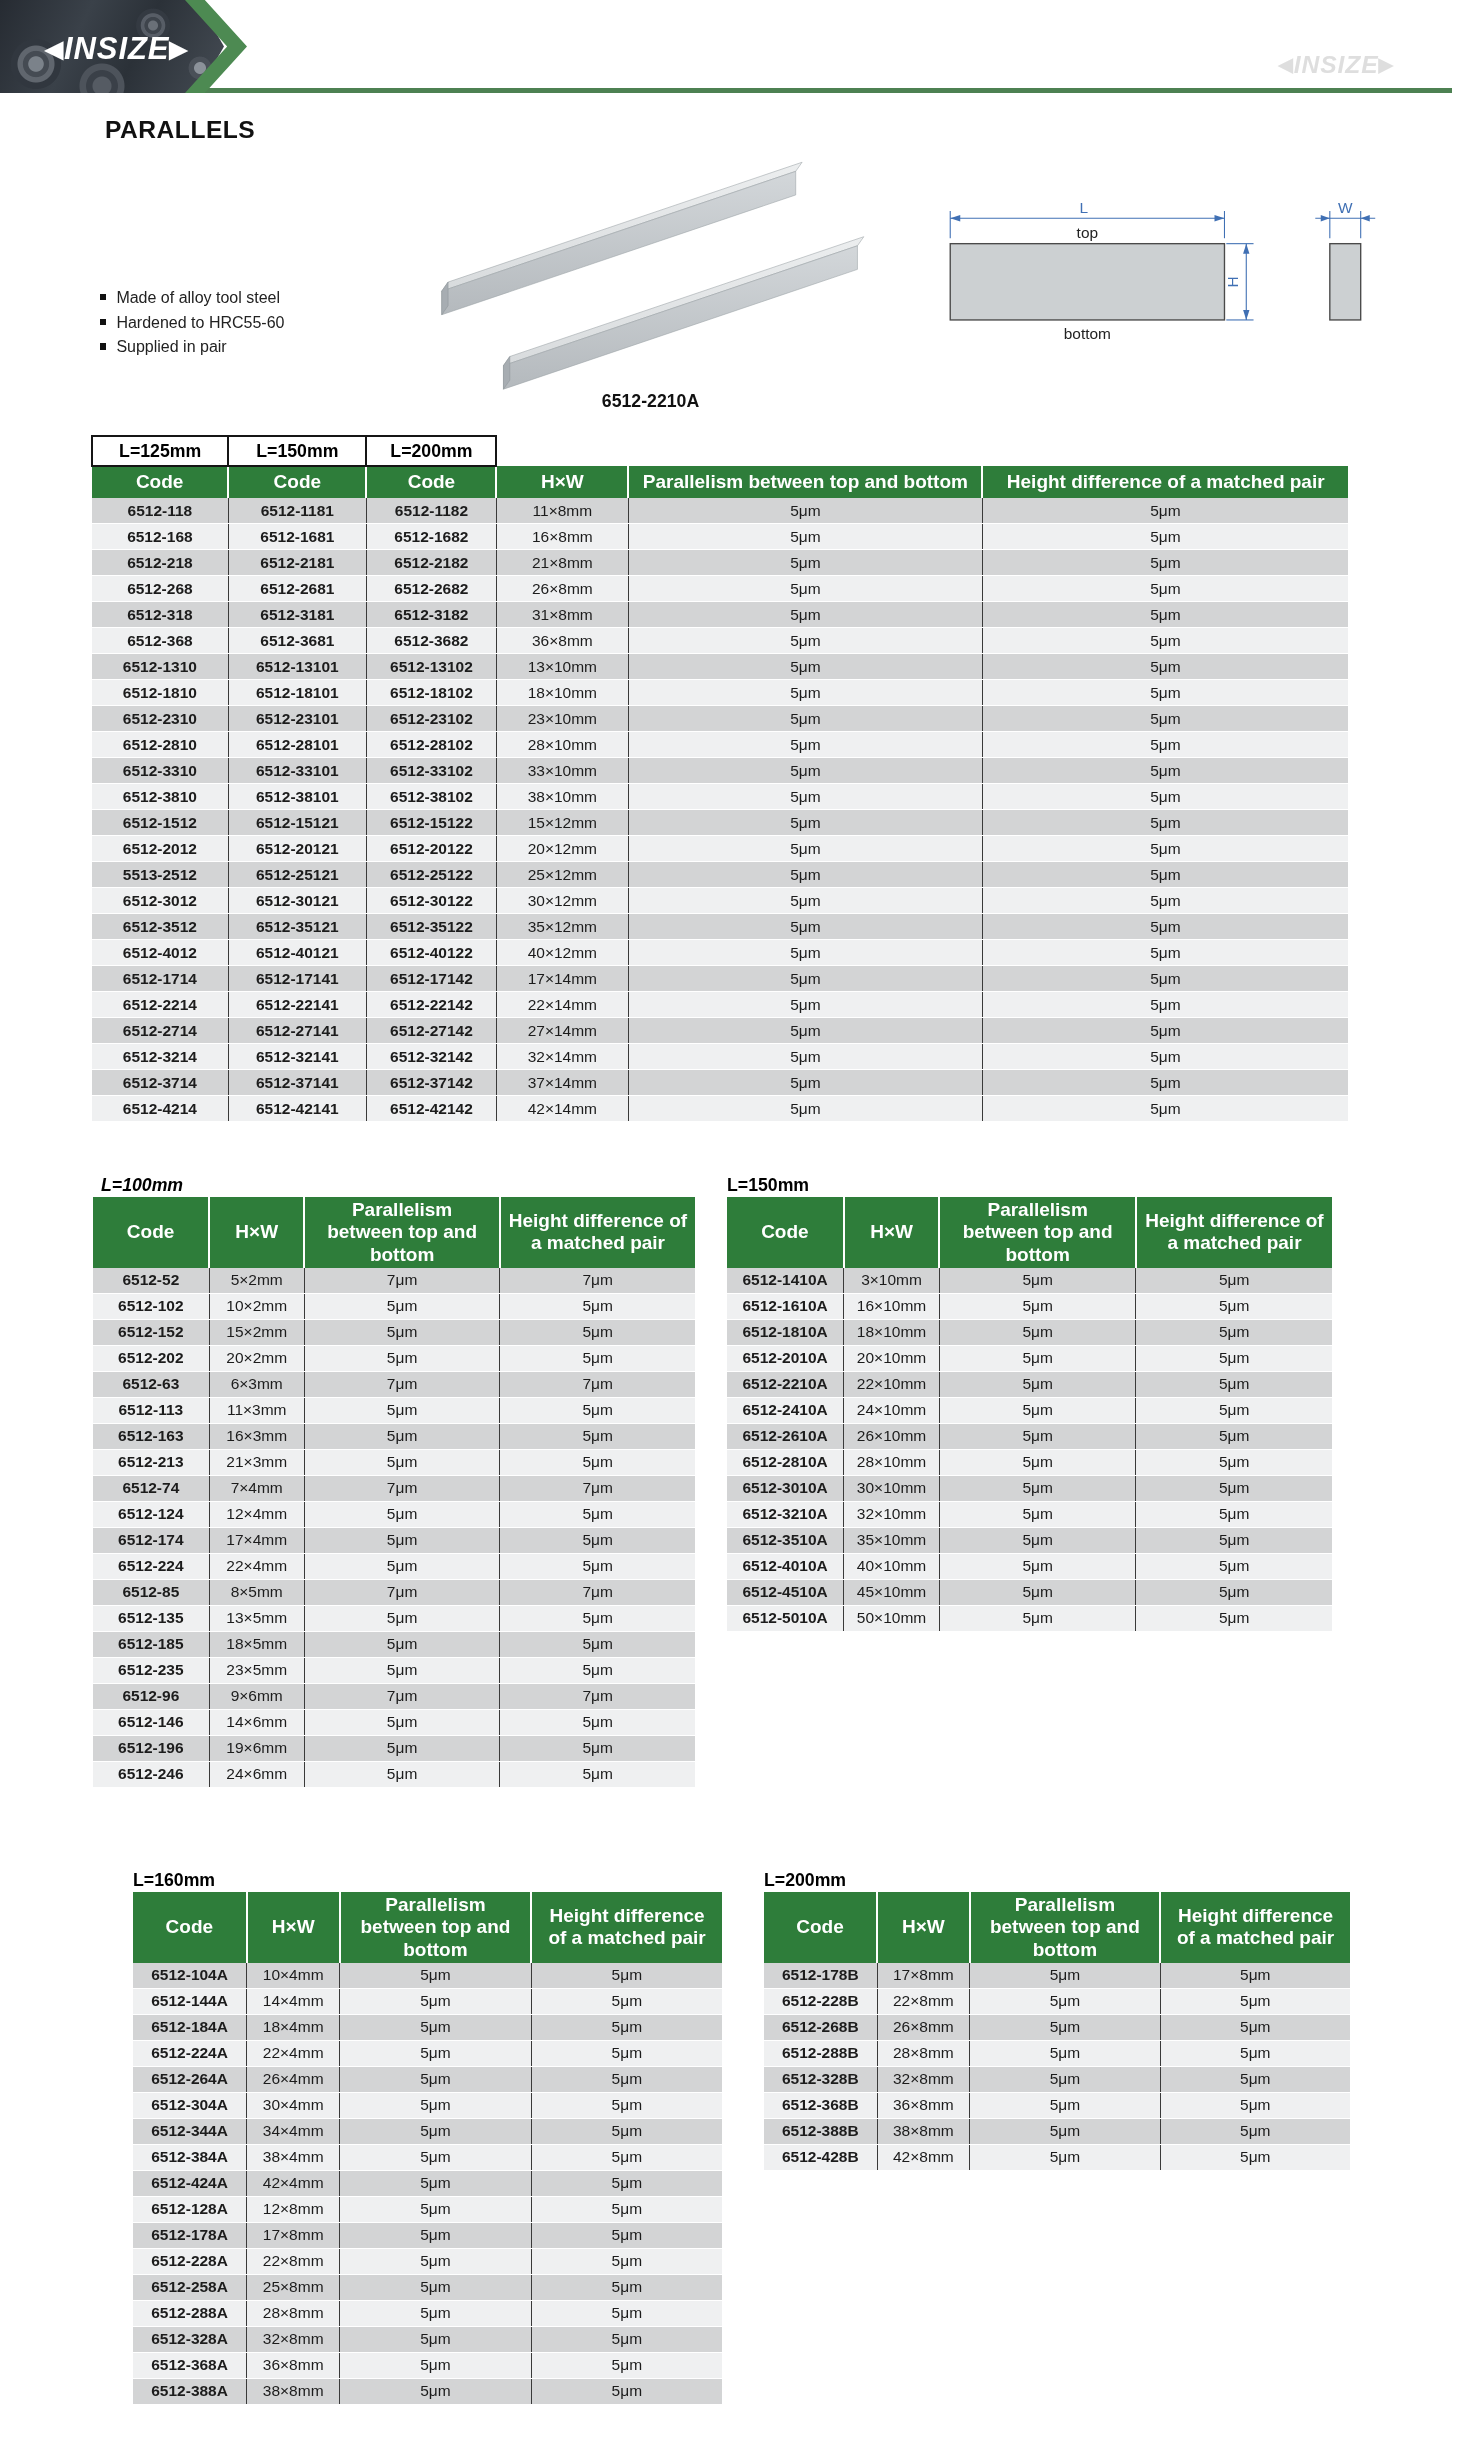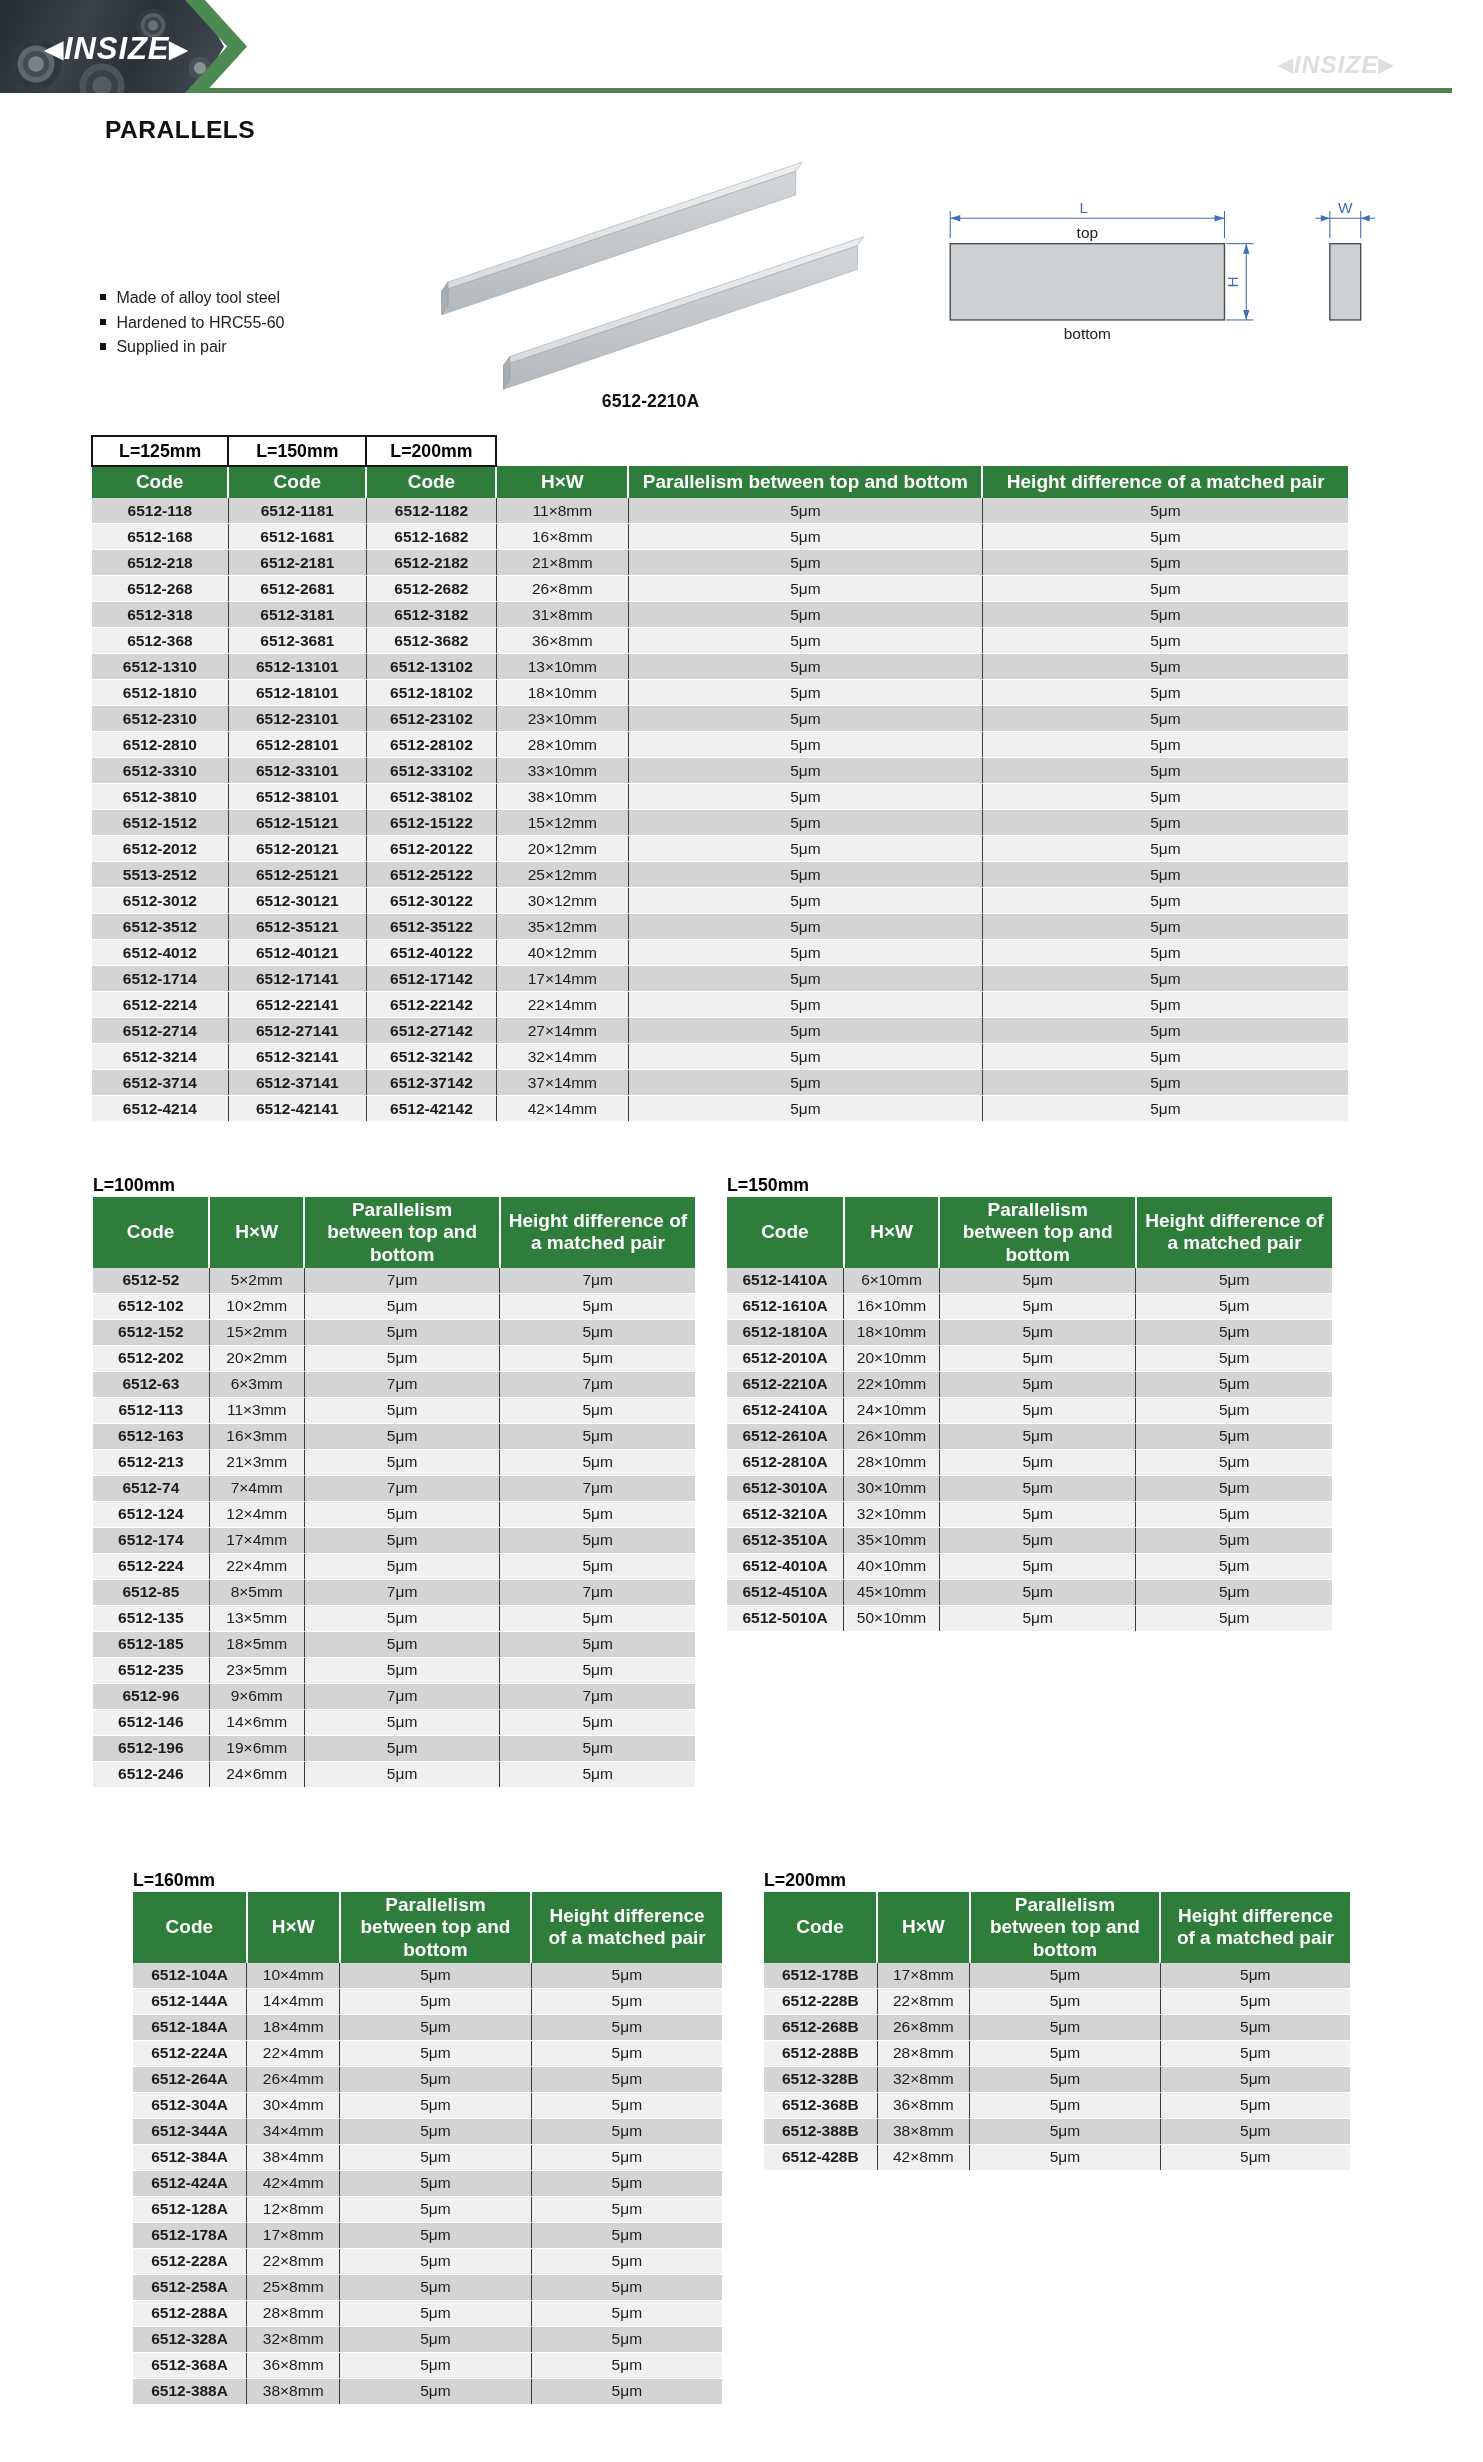--- a/index.html
+++ b/index.html
@@ -354,21 +354,21 @@
             <td class="b">6512-42141</td>
             <td class="b">6512-42142</td>
             <td>42×14mm</td>
             <td>5μm</td>
             <td>5μm</td>
           </tr>
         </tbody>
       </table>
     </div>
 
-  <div class="sec-label" style="left:93px;top:1175px;">L=100mm</div>
+  <div class="sec-label" style="left:101px;top:1175px;font-style:italic;">L=100mm</div>
   <div class="tbl small-tbl" style="left:93px;top:1197px;width:602px;">
       <table>
         <colgroup>
           <col>
           <col>
           <col>
           <col>
         </colgroup>
         <thead>
           <tr>
@@ -516,21 +516,21 @@
           <tr>
             <th>Code</th>
             <th>H×W</th>
             <th>Parallelism between top and bottom</th>
             <th>Height difference of a matched pair</th>
           </tr>
         </thead>
         <tbody>
           <tr>
             <td class="b">6512-1410A</td>
-            <td>6×10mm</td>
+            <td>3×10mm</td>
             <td>5μm</td>
             <td>5μm</td>
           </tr>
           <tr>
             <td class="b">6512-1610A</td>
             <td>16×10mm</td>
             <td>5μm</td>
             <td>5μm</td>
           </tr>
           <tr>

